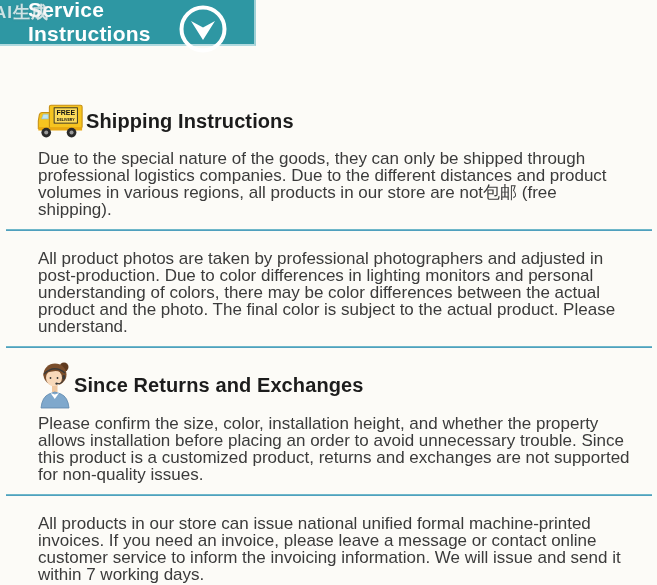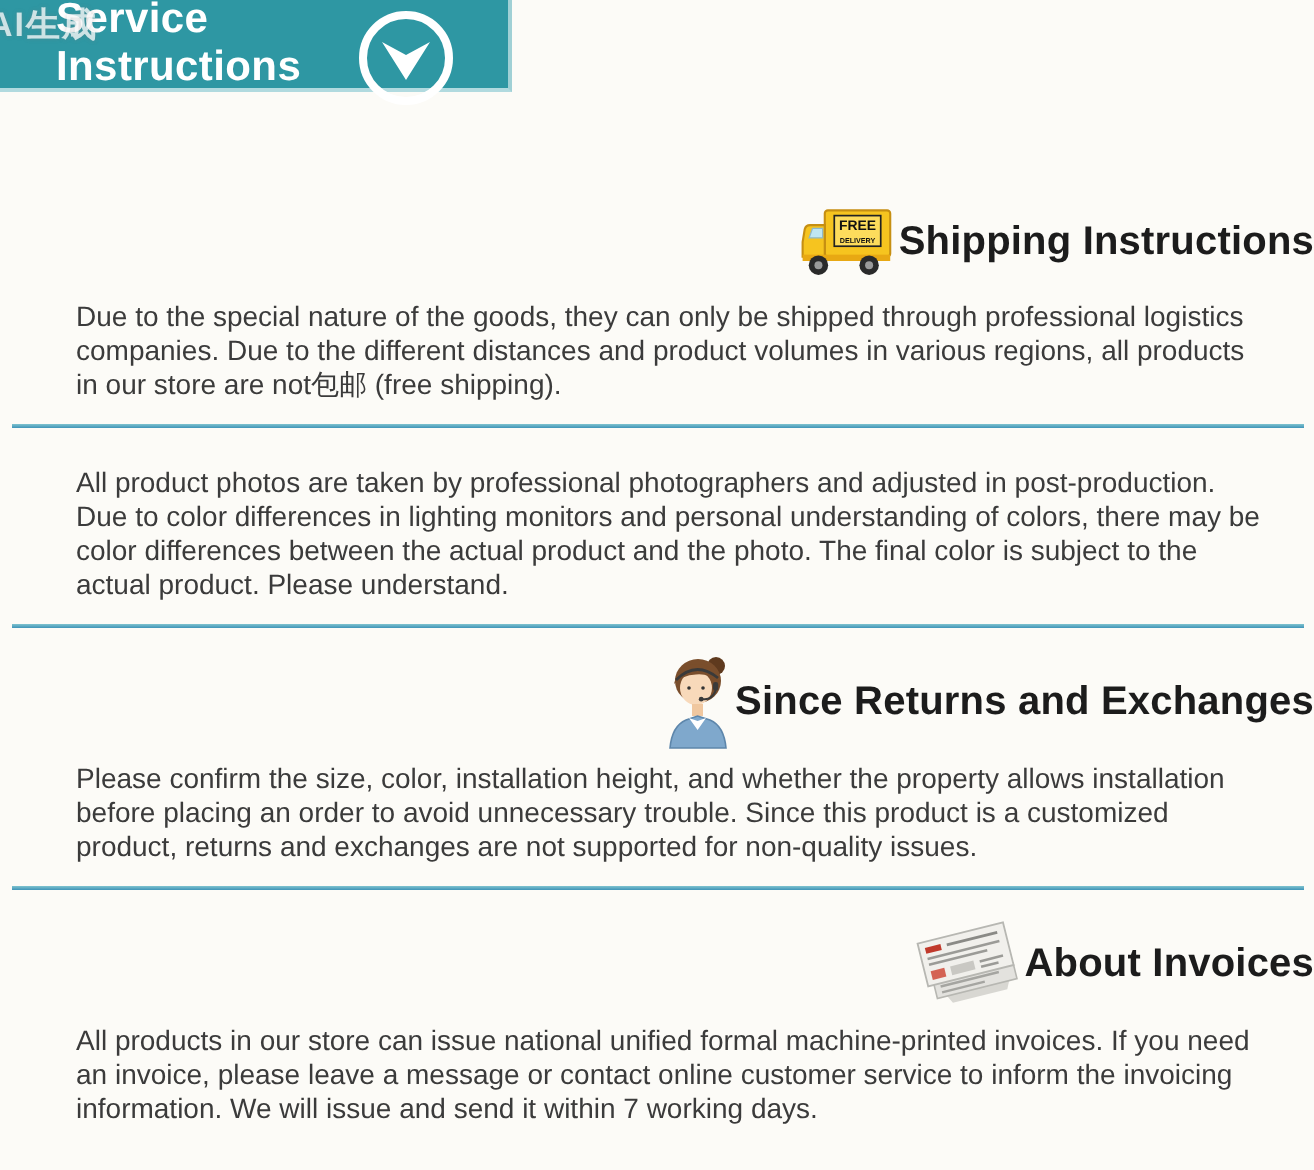--- a/index.html
+++ b/index.html
@@ -34,30 +34,30 @@
     color:rgba(255,255,255,.75);
     font-size:17px;font-weight:700;letter-spacing:1px;
     text-shadow:0 0 2px rgba(120,120,120,.35);
     pointer-events:none;
   }
   
   .content{position:absolute;top:58px;left:0;width:657px;}
   .section{padding-top:13px;}
   .section-head{
     display:flex;align-items:center;gap:0;
-    margin-left:36px;min-height:46px;justify-content:flex-end;
+    margin-left:36px;min-height:46px;
   }
   .section-head h2{
     margin:0;font-size:20px;font-weight:700;color:#1c1c1c;
     letter-spacing:.1px;
   }
   .section p{
     margin:6px 0 0 38px;
     width:594px;
-    font-size:14px;line-height:17px;color:#3b3b3b;
+    font-size:17px;line-height:17px;color:#3b3b3b;
   }
   .divider{
     margin:11px auto 0 auto;
     width:646px;height:2px;border:0;
     background:linear-gradient(#7fc3cf,#3f94b8);
   }
   .icon-box{flex:0 0 auto;display:flex;align-items:center;justify-content:center;}
 </style>
 </head>
 <body>
@@ -125,39 +125,17 @@
           <path d="M14.5 32 L18.8 38 L23 32 L18.8 33.5 Z" fill="#ffffff"></path>
         </svg>
       </span>
       <h2>Since Returns and Exchanges</h2>
     </div>
     <p>Please confirm the size, color, installation height, and whether the property allows installation before placing an order to avoid unnecessary trouble. Since this product is a customized product, returns and exchanges are not supported for non-quality issues.</p>
     <hr class="divider">
   </div>
 
   <div class="section">
-    <div class="section-head">
-      <span class="icon-box">
-        <svg width="56" height="48" viewBox="0 0 56 48">
-          <g transform="rotate(-14 28 24)">
-            <path d="M12 33 L48 33 L44 41 L16 41 Z" fill="#d8d7d2"></path>
-            <rect x="9" y="29" width="41" height="8" fill="#e3e2de" stroke="#b7b7b2" stroke-width="0.8"></rect>
-            <rect x="6" y="8" width="44" height="22" fill="#f1f0ec" stroke="#b7b7b2" stroke-width="0.9"></rect>
-            <rect x="9" y="11" width="8" height="3" fill="#c0392b"></rect>
-            <rect x="20" y="11.5" width="26" height="1.4" fill="#8a8a86"></rect>
-            <rect x="9" y="16" width="37" height="1.3" fill="#9b9b97"></rect>
-            <rect x="9" y="19" width="30" height="1.3" fill="#9b9b97"></rect>
-            <rect x="9" y="23" width="7" height="4.5" fill="#cf4a3a" opacity="0.85"></rect>
-            <rect x="19" y="23" width="12" height="4.5" fill="#c9c8c3"></rect>
-            <rect x="34" y="23.5" width="12" height="1.3" fill="#9b9b97"></rect>
-            <rect x="34" y="26.3" width="9" height="1.3" fill="#9b9b97"></rect>
-            <rect x="12" y="31" width="30" height="1.2" fill="#a5a5a1"></rect>
-            <rect x="12" y="34" width="22" height="1.2" fill="#a5a5a1"></rect>
-          </g>
-        </svg>
-      </span>
-      <h2>About Invoices</h2>
-    </div>
     <p>All products in our store can issue national unified formal machine-printed invoices. If you need an invoice, please leave a message or contact online customer service to inform the invoicing information. We will issue and send it within 7 working days.</p>
 
   </div>
 
 </div>
 
 </body></html>

